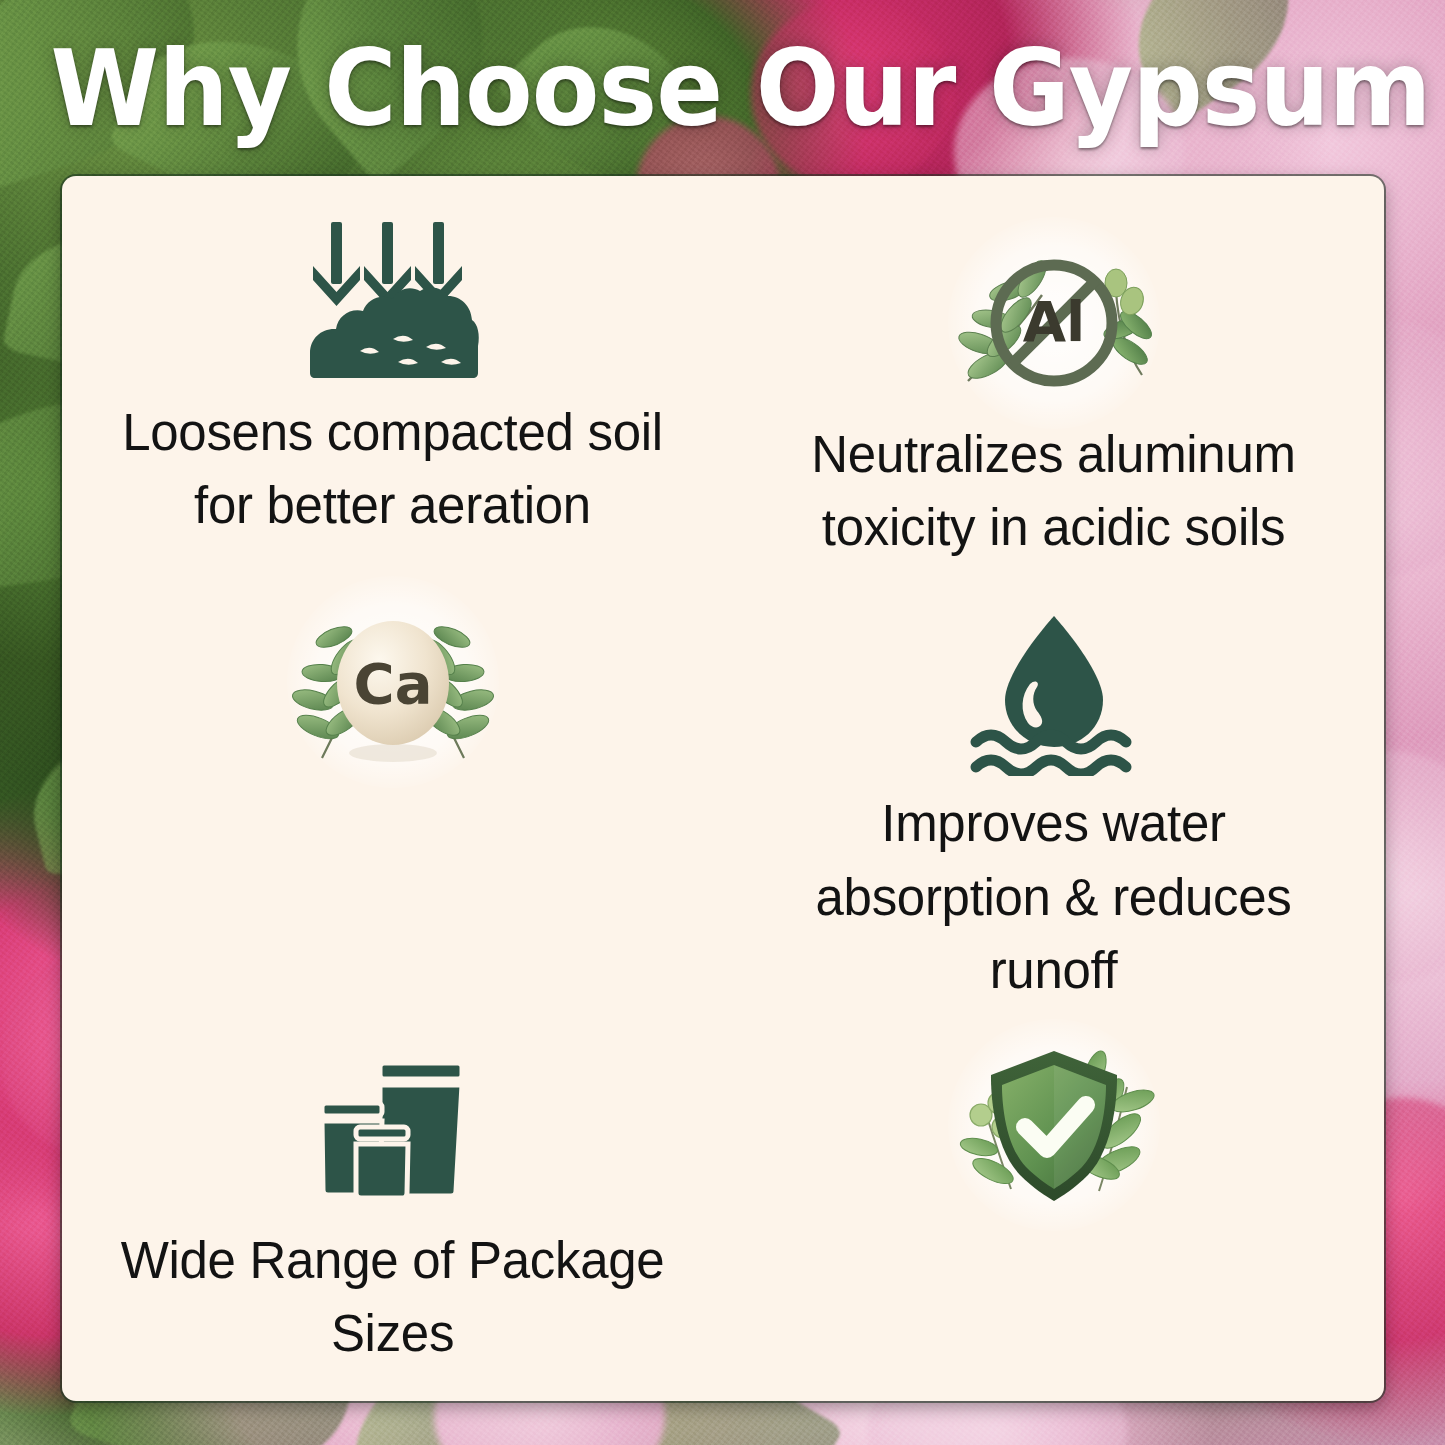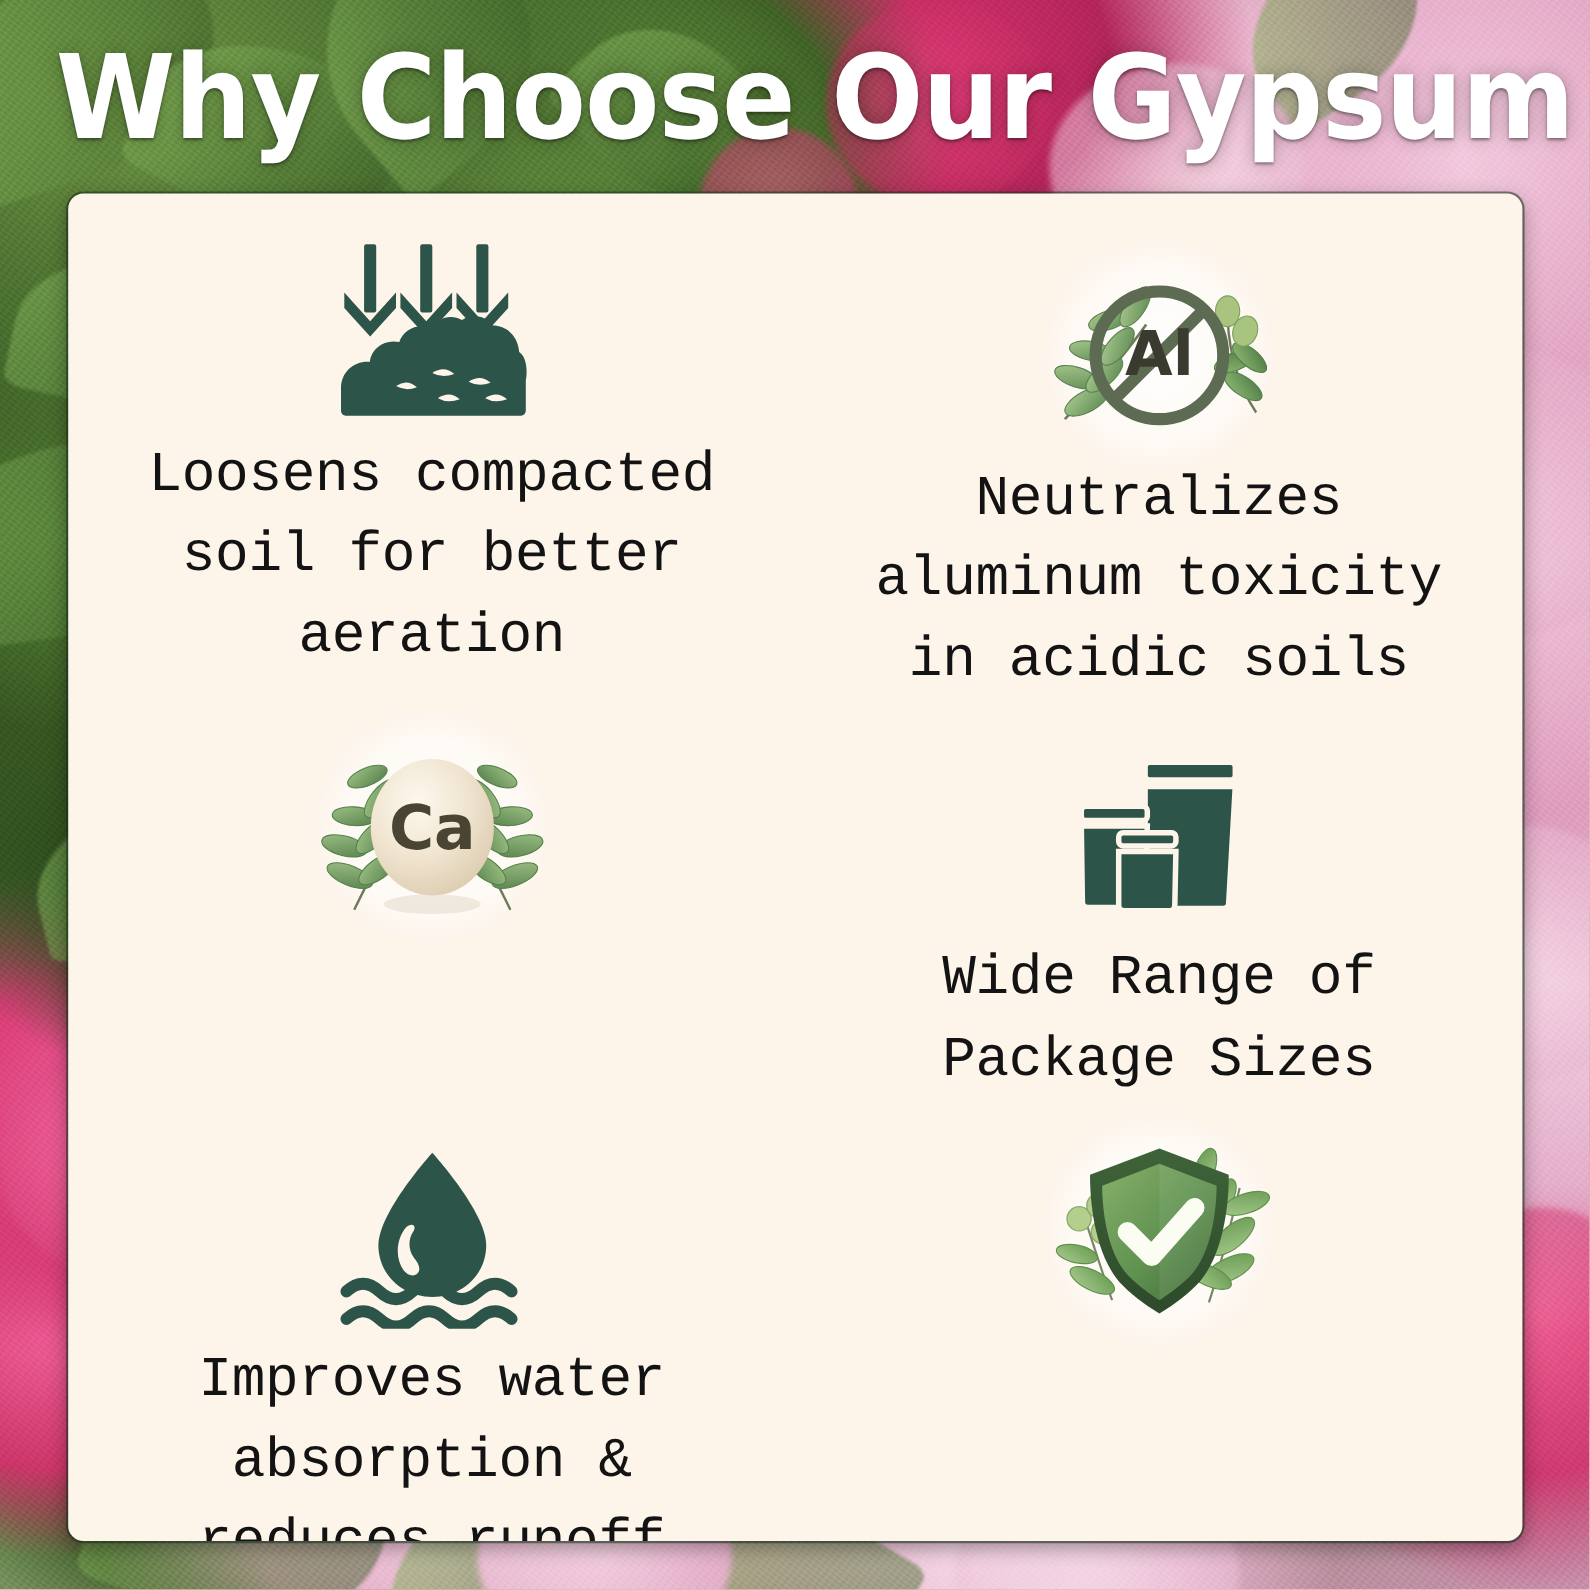--- a/index.html
+++ b/index.html
@@ -9,21 +9,21 @@
     width: 1445px; height: 1445px;
     overflow: hidden;
     font-family: "Liberation Sans", sans-serif;
   }
 
   
   .stage {
     position: relative;
     width: 1445px; height: 1445px;
     overflow: hidden;
-    background: #b91c1c;
+    background: #0c4a6e;
   }
 
   
   .bg { position:absolute; inset:0; overflow:hidden; }
   .bg-base {
     position:absolute; inset:0;
     background:
       radial-gradient(ellipse 34% 26% at 8% 6%,   #6d9243 0%, #4b7030 55%, rgba(60,88,40,0) 100%),
       radial-gradient(ellipse 30% 22% at 26% 14%, #7da74d 0%, #4f7532 60%, rgba(60,88,40,0) 100%),
       radial-gradient(ellipse 26% 20% at 4% 34%,  #558036 0%, #365621 60%, rgba(50,78,34,0) 100%),
@@ -104,21 +104,21 @@
     display:flex; flex-direction:column;
     align-items:center; justify-content:flex-start;
     padding: 16px 34px 0 34px;
     box-sizing:border-box;
   }
   .icon-wrap {
     height: 190px;
     display:flex; align-items:center; justify-content:center;
   }
   .cell-text {
-    font-family: Liberation Mono, monospace;
+    font-family: Liberation Sans, sans-serif;
     font-weight: 300;
     font-size: 51px;
     line-height: 1.44;
     color: #131313;
     text-align:center;
     letter-spacing: -0.3px;
   }
   
   .cell.c0 { padding-top: 30px; }
   .cell.c1 { padding-top: 24px; margin-top: 28px; }
@@ -305,50 +305,50 @@
                 <ellipse cx="46" cy="42" rx="19" ry="8" transform="rotate(-22 46 42)"></ellipse>
               </g>
             </g>
             <ellipse cx="105" cy="158" rx="44" ry="9" fill="#ddd2c0" opacity=".45"></ellipse>
             <ellipse cx="105" cy="88" rx="56" ry="62" fill="url(#ball)"></ellipse>
             <text x="105" y="108" text-anchor="middle" font-family="DejaVu Sans, sans-serif" font-size="56" font-weight="700" fill="#4a4434">Ca</text>
           </svg>
         </div>
       </div>
 
-      <div class="cell c4">
-        <div class="icon-wrap">
-          <svg width="178" height="168" viewBox="0 0 178 168">
-            <g fill="#2d5448" stroke="#fdf4ea" stroke-width="5">
-
-              <rect x="76" y="18" width="82" height="16" rx="4"></rect>
-              <path d="M76 40 L158 40 L152 146 C152 149 150 151 147 151 L82 151 C79 151 76 149 76 146 Z"></path>
-
-              <rect x="18" y="58" width="60" height="13" rx="4"></rect>
-              <path d="M18 76 L78 76 L76 145 C76 148 74 150 71 150 L24 150 C21 150 19 148 19 145 Z"></path>
-
-              <rect x="52" y="82" width="52" height="12" rx="4"></rect>
-              <path d="M52 99 L104 99 L103 148 C103 151 101 153 98 153 L57 153 C54 153 52 151 52 148 Z"></path>
-            </g>
-          </svg>
-        </div>
-        <div class="cell-text">Wide Range of Package Sizes</div>
-      </div>
-
       <div class="cell c3">
         <div class="icon-wrap">
           <svg width="180" height="168" viewBox="0 0 180 168">
             <path d="M90 8 C90 8 139 62 139 92 C139 119 117 139 90 139 C63 139 41 119 41 92 C41 62 90 8 90 8 Z" fill="#2d5448"></path>
             <path d="M66 76 C57 87 56 104 64 115 C68 120 74 121 77 117 C80 113 77 108 73 103 C68 96 68 86 73 79
                      C76 74 71 71 66 76 Z" fill="#fdf4ea"></path>
             <path d="M12 112 q15 -14 30 0 q15 14 30 0 q15 -14 30 0 q15 14 30 0 q15 -14 30 0" transform="translate(0,22)" fill="none" stroke="#2d5448" stroke-width="11" stroke-linecap="round"></path>
             <path d="M12 112 q15 -14 30 0 q15 14 30 0 q15 -14 30 0 q15 14 30 0 q15 -14 30 0" transform="translate(0,47)" fill="none" stroke="#2d5448" stroke-width="11" stroke-linecap="round"></path>
           </svg>
         </div>
         <div class="cell-text">Improves water absorption &amp; reduces runoff</div>
+      </div>
+
+      <div class="cell c4">
+        <div class="icon-wrap">
+          <svg width="178" height="168" viewBox="0 0 178 168">
+            <g fill="#2d5448" stroke="#fdf4ea" stroke-width="5">
+
+              <rect x="76" y="18" width="82" height="16" rx="4"></rect>
+              <path d="M76 40 L158 40 L152 146 C152 149 150 151 147 151 L82 151 C79 151 76 149 76 146 Z"></path>
+
+              <rect x="18" y="58" width="60" height="13" rx="4"></rect>
+              <path d="M18 76 L78 76 L76 145 C76 148 74 150 71 150 L24 150 C21 150 19 148 19 145 Z"></path>
+
+              <rect x="52" y="82" width="52" height="12" rx="4"></rect>
+              <path d="M52 99 L104 99 L103 148 C103 151 101 153 98 153 L57 153 C54 153 52 151 52 148 Z"></path>
+            </g>
+          </svg>
+        </div>
+        <div class="cell-text">Wide Range of Package Sizes</div>
       </div>
 
       <div class="cell c5">
         <div class="icon-wrap glow">
           <svg width="210" height="180" viewBox="0 0 210 180">
             <defs>
               <linearGradient id="shOut" x1="0" y1="0" x2="0" y2="1">
                 <stop offset="0" stop-color="#3f6339"></stop>
                   <stop offset="1" stop-color="#2d4a2a"></stop>
               </linearGradient>

